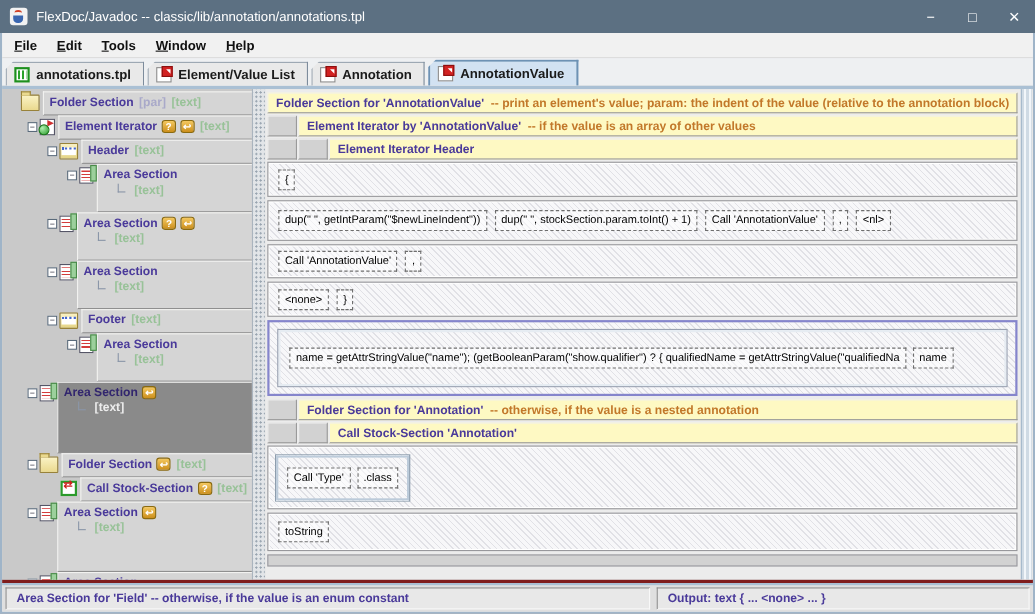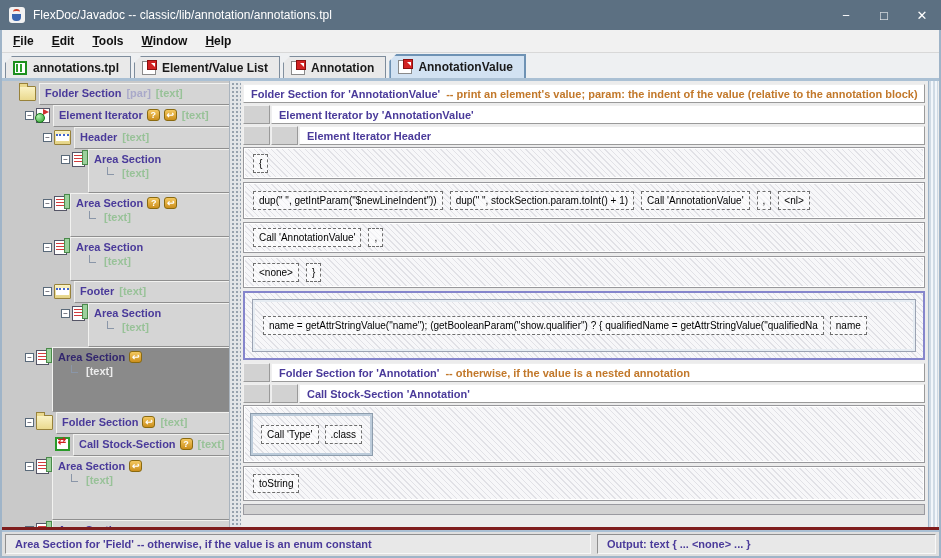--- a/index.html
+++ b/index.html
@@ -61,21 +61,21 @@
   .badge{display:inline-flex;align-items:center;justify-content:center;width:13px;height:12px;margin-left:4px;border-radius:3px;border:1px solid #8a6a10;background:linear-gradient(#f4c860,#cc8f1c);color:#fff;font:bold 9px "Liberation Sans",sans-serif;}
   .tsub{display:flex;align-items:flex-end;margin-top:2px;}
   .elbow{width:7px;height:8px;border-left:1px solid #8a96a8;border-bottom:1px solid #8a96a8;margin:0 3px 4px 13px;flex:none;}
   
   .splitter{width:11px;flex:none;background-color:#e2e5e8;background-image:radial-gradient(#96a2ae 1px,transparent 1px);background-size:4px 4px;background-position:1px 1px;cursor:col-resize;}
   
   .editor{flex:1;position:relative;background:#ececec;padding:3px 14px 0 2px;overflow:hidden;}
   .vstrip{position:absolute;top:0;right:1px;bottom:0;width:10px;background:repeating-linear-gradient(90deg,#cfdae4 0 2px,#f2f6fa 2px 4px);border-left:1px solid #9fb4c8;}
   .erow{display:flex;margin-bottom:2px;}
   .gutter{flex:none;width:27px;height:19px;margin-right:1px;background:#d2d2d2;border:1px solid;border-color:#efefef #9a9a9a #9a9a9a #efefef;}
-  .hbar{flex:1;height:19px;display:flex;align-items:center;background:#ffffff;border:1px solid;border-color:#efefef #9a9a9a #9a9a9a #efefef;padding:0 7px;overflow:hidden;white-space:nowrap;cursor:pointer;text-align:right;}
+  .hbar{flex:1;height:19px;display:flex;align-items:center;background:#fef9c3;border:1px solid;border-color:#efefef #9a9a9a #9a9a9a #efefef;padding:0 7px;overflow:hidden;white-space:nowrap;cursor:pointer;text-align:right;}
   .htitle{color:#4a3a9a;font:bold 11px "Liberation Sans",sans-serif;}
   .hcomment{color:#c2782a;font:bold 11px "Liberation Sans",sans-serif;margin-left:6px;}
   .cbox{margin:1px 0 3px 0;border:1px solid #98989c;box-shadow:inset 0 0 0 1px #fff;background:repeating-linear-gradient(45deg,#f7f7f9 0,#f7f7f9 3px,#e1e1e6 3px,#e1e1e6 4px);display:flex;align-items:center;gap:7px;padding:0 9px;overflow:hidden;cursor:pointer;}
   .chip{border:1px dashed #6e6e6e;background:rgba(255,255,255,.55);padding:3px 5px;font:10px "Liberation Sans",sans-serif;color:#000;white-space:nowrap;flex:none;overflow:hidden;}
   .csel{border:2px solid #8585cc;box-shadow:none;padding:6px 7px;align-items:stretch;}
   .selinner{flex:1;border:1px solid #9aa2b2;box-shadow:inset 0 0 0 2px #e6ecf2;background:repeating-linear-gradient(45deg,#f7f7f9 0,#f7f7f9 3px,#e1e1e6 3px,#e1e1e6 4px);display:flex;align-items:center;gap:6px;padding:0 10px;overflow:hidden;}
   .selinner .chip:first-child{flex:0 1 auto;}
   .cnest{padding-left:7px;}
   .nestbox{border:2px solid #bccbda;box-shadow:0 0 0 1px #8d9dad;background:repeating-linear-gradient(45deg,#f7f7f9 0,#f7f7f9 3px,#e1e1e6 3px,#e1e1e6 4px);display:flex;gap:6px;padding:9px 8px;align-items:center;}
   .hstrip{height:11px;margin-top:1px;background:#d2d2d2;border:1px solid #9a9aa0;}
@@ -300,20 +300,21 @@
             <div class="erow">
               <div class="hbar">
                 <span class="htitle">Folder Section for 'AnnotationValue'</span>
                 <span class="hcomment">-- print an element's value; param: the indent of the value (relative to the annotation block)</span>
               </div>
             </div>
             <div class="erow">
               <span class="gutter"></span>
               <div class="hbar">
                 <span class="htitle">Element Iterator by 'AnnotationValue'</span>
+                <span class="hcomment">-- if the value is an array of other values</span>
               </div>
             </div>
             <div class="erow">
               <span class="gutter"></span>
               <span class="gutter"></span>
               <div class="hbar">
                 <span class="htitle">Element Iterator Header</span>
               </div>
             </div>
             <div class="cbox" style="height: 32px;">

